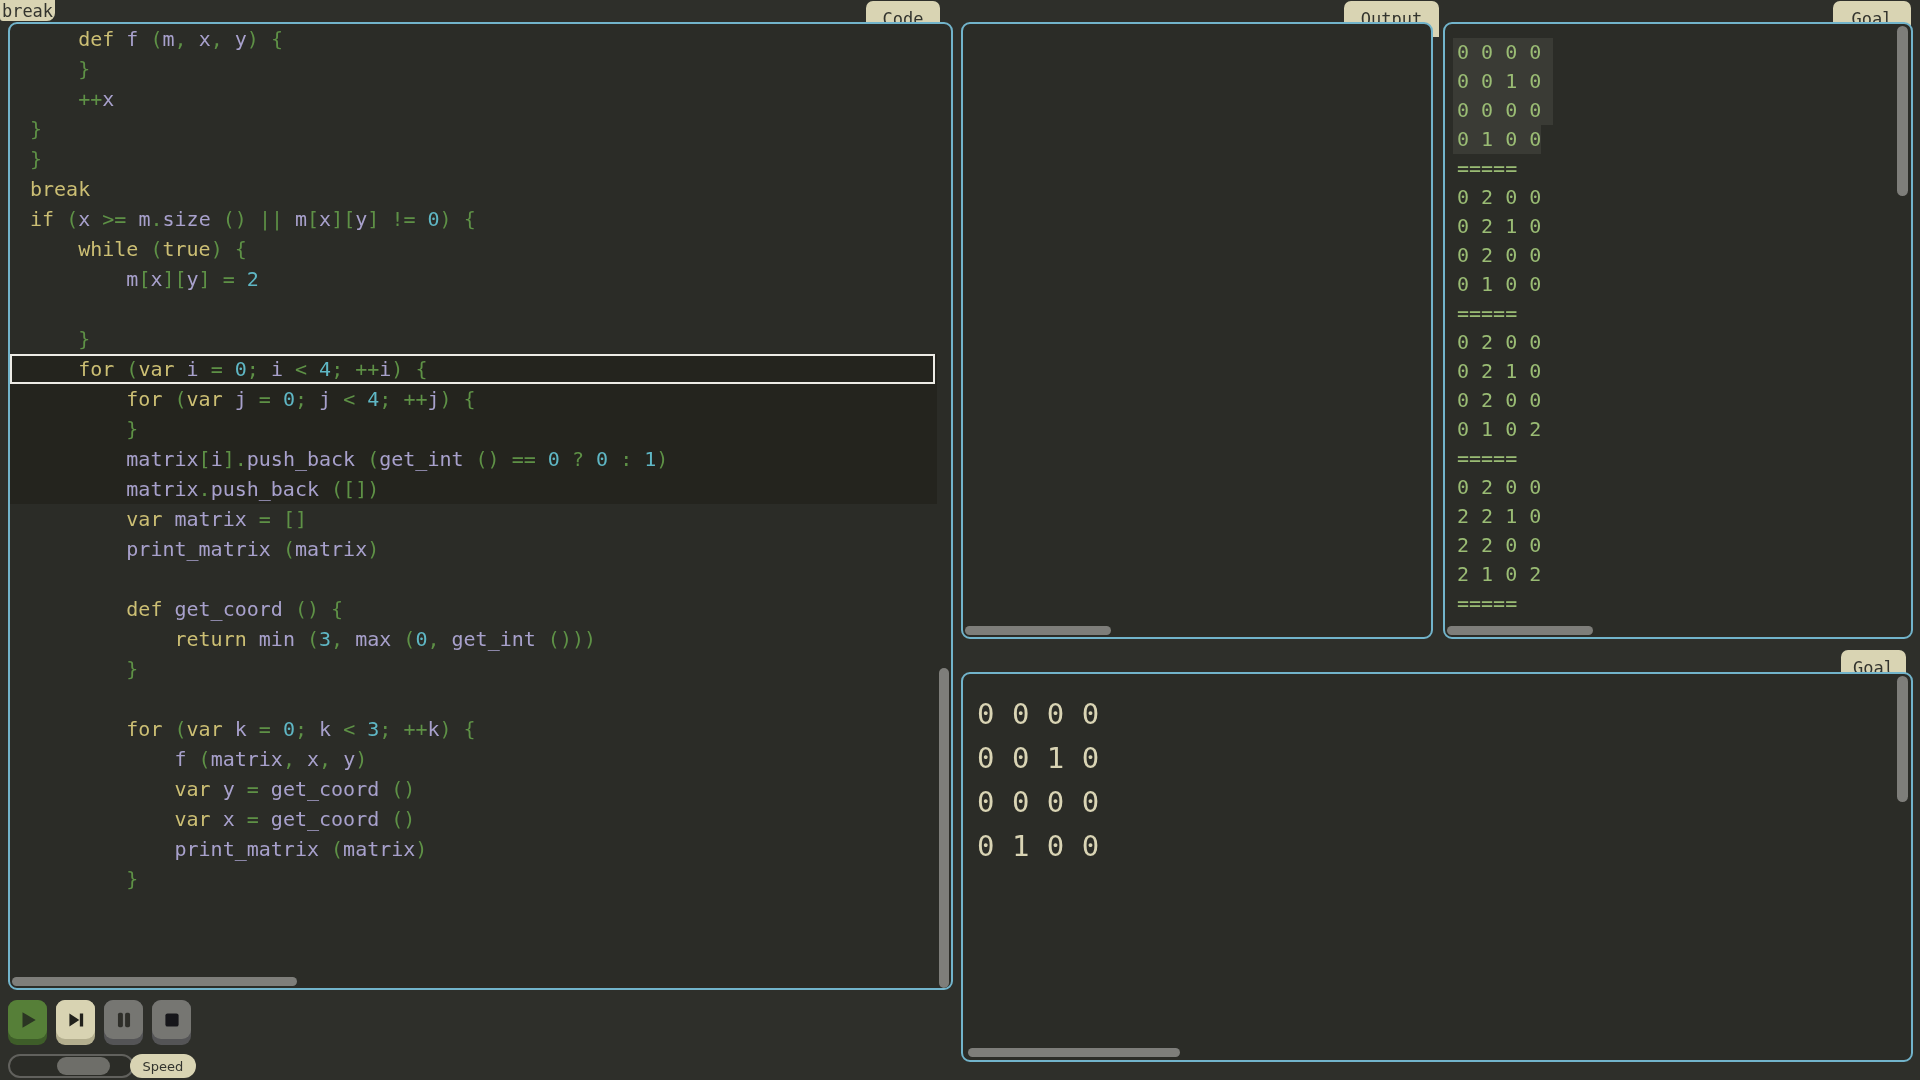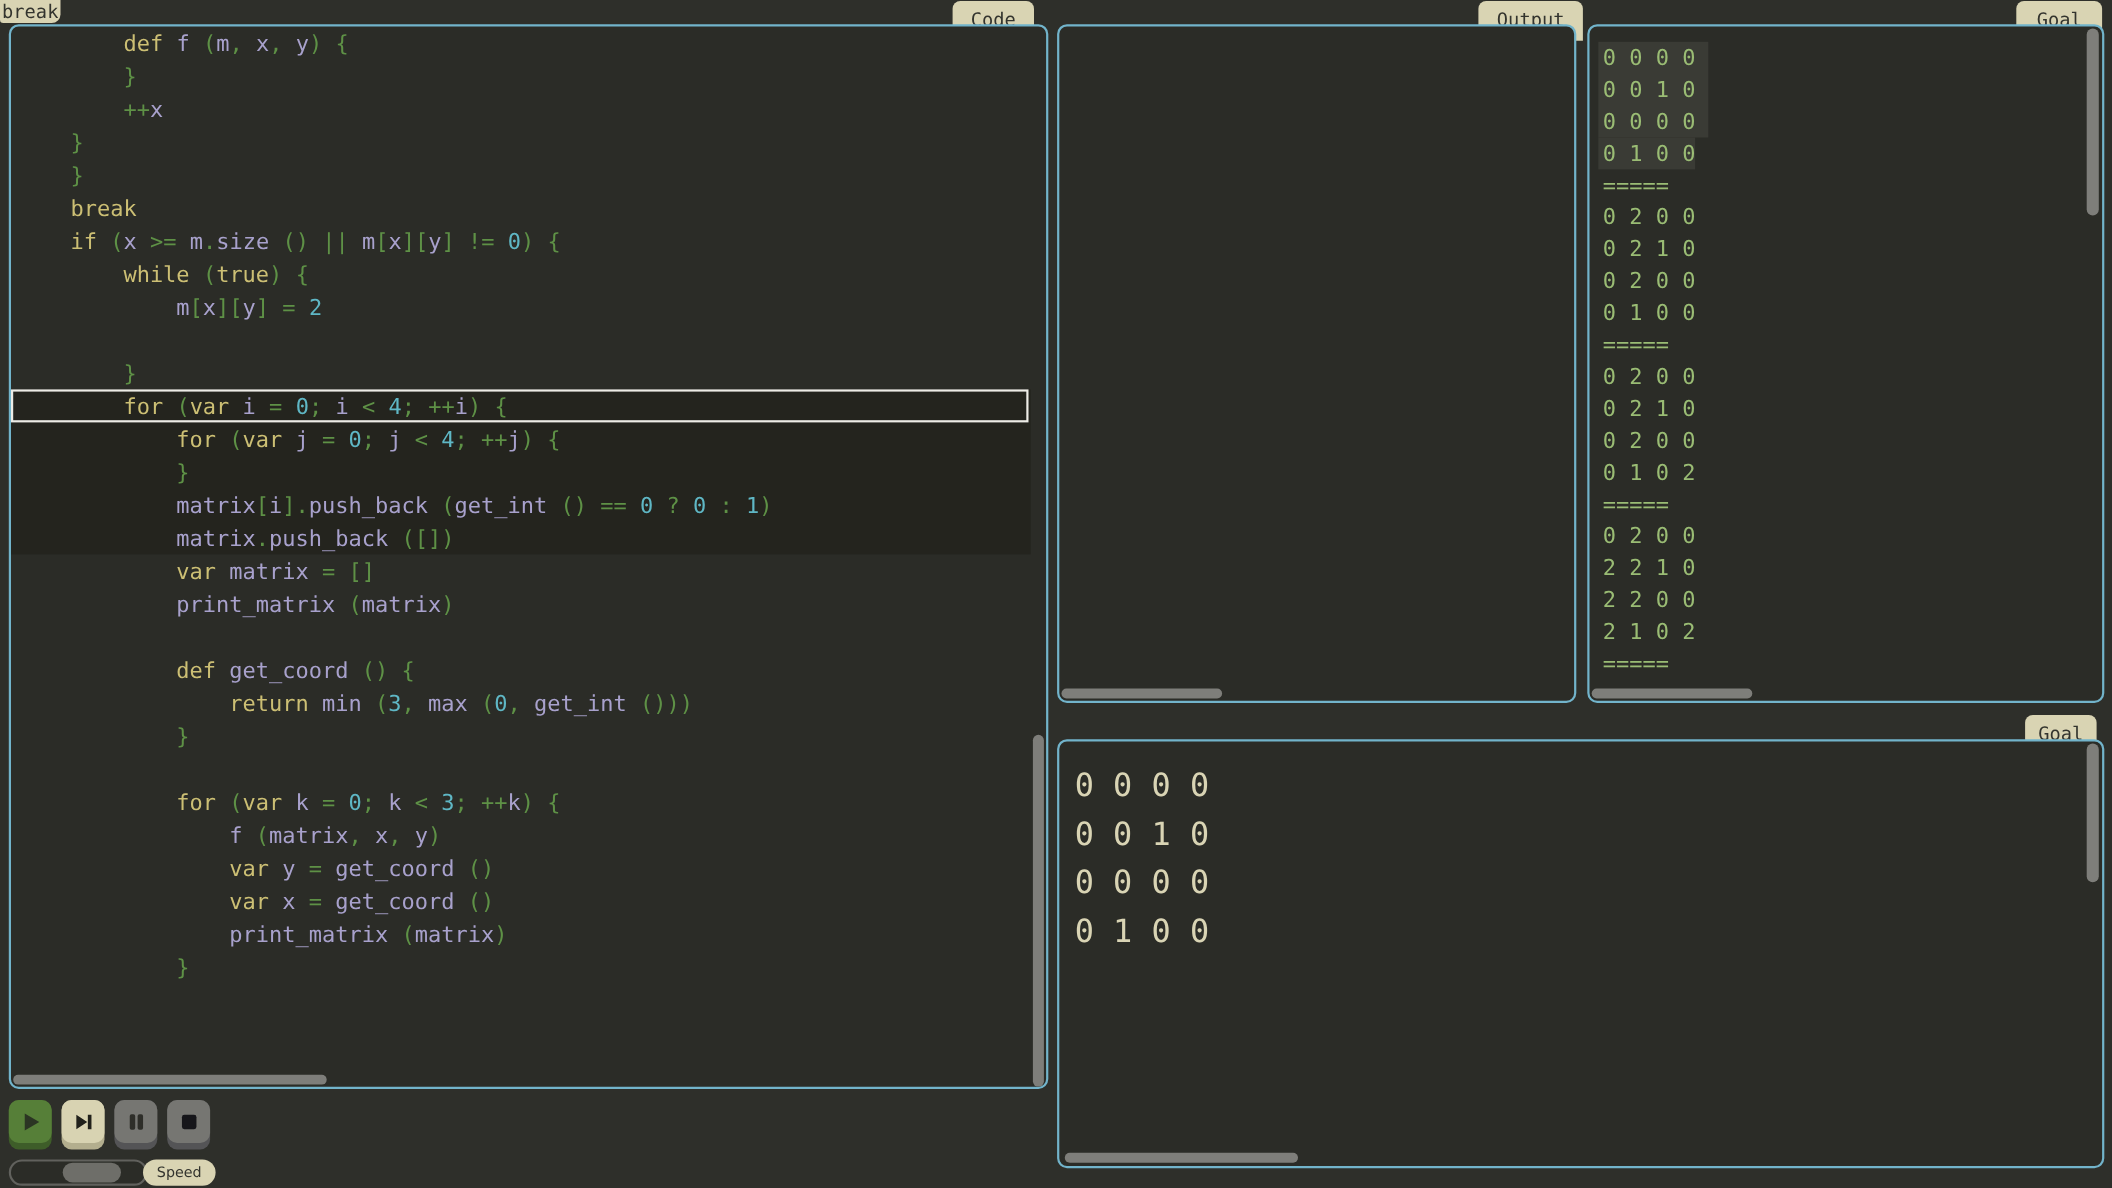--- a/index.html
+++ b/index.html
@@ -27,21 +27,21 @@
   .panel-code{left:8px;top:22px;width:945px;height:968px;}
   .panel-output{left:961px;top:22px;width:472px;height:617px;}
   .panel-goal{left:1443px;top:22px;width:470px;height:617px;}
   .panel-input{left:961px;top:672px;width:952px;height:390px;}
   .panel-inner{position:absolute;inset:0;overflow:hidden;border-radius:7px;}
   
   .code-lines{
     position:relative;padding-left:20px;font-size:20px;line-height:30px;
     white-space:pre;color:#c5c5c0;z-index:2;
   }
-  .code-line{height:30px;margin-left:34px;}
+  .code-line{height:30px;}
   .tok-k{color:#ccbf74;}
   .tok-i{color:#a8a1cc;}
   .tok-p{color:#5e9146;}
   .tok-n{color:#5fb7c5;}
   .hl-block{position:absolute;left:0;width:927px;background:#24241e;z-index:0;}
   .cur-line{
     position:absolute;left:0;width:925px;height:30px;box-sizing:border-box;
     border:2px solid #edece6;z-index:3;
   }
   

